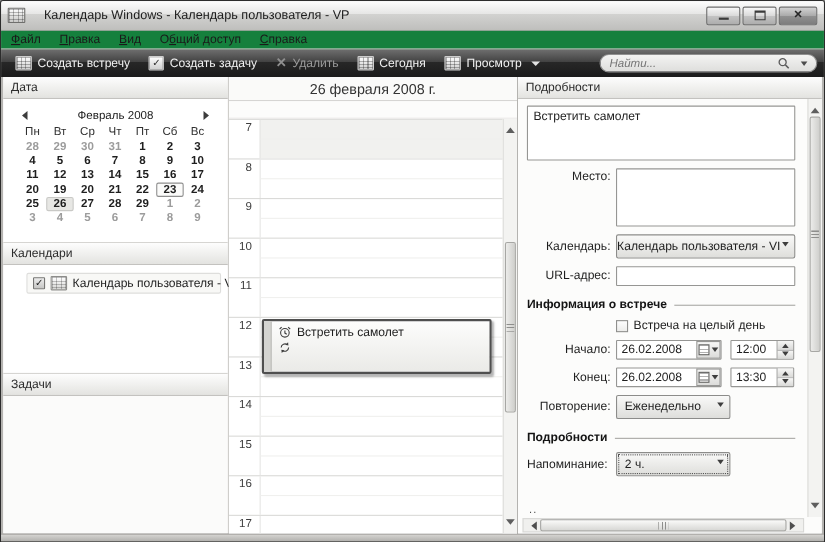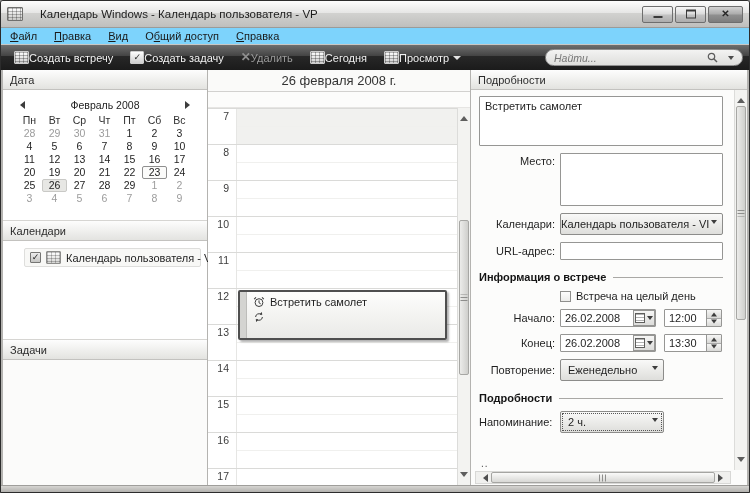--- a/index.html
+++ b/index.html
@@ -17,27 +17,27 @@
   .title{flex:1;font-size:11.5px;color:#1d1d1d;white-space:nowrap;overflow:hidden;}
   .cap{display:flex;gap:2px;align-items:center;}
   .capbtn{width:29px;height:15px;border:1px solid #6e6e6e;border-radius:2px;position:relative;
           background:linear-gradient(#f7f7f7,#dadada 48%,#c2c2c2 52%,#adadad);}
   .capbtn.close{width:33px;background:linear-gradient(#d2d2d2,#ababab 48%,#909090 52%,#7d7d7d);}
   .min-bar{position:absolute;left:50%;bottom:4px;width:9px;height:2px;background:#3a3a3a;transform:translateX(-50%);}
   .max-box{position:absolute;left:50%;top:50%;width:8px;height:6px;border:1px solid #3a3a3a;border-top-width:2px;transform:translate(-50%,-50%);}
   .close-x{position:absolute;inset:0;text-align:center;line-height:14px;font-size:10px;font-weight:bold;color:#262626;}
   
   .menubar{flex:0 0 16px;display:flex;align-items:center;gap:17px;padding:0 9px;
-           background:#7dd3fc;border-bottom:1px solid #c9c8c5;}
+           background:#15803d;border-bottom:1px solid #c9c8c5;}
   .menu-item{font-size:11px;color:#1a1a1a;white-space:nowrap;}
   .mn{text-decoration:underline;}
   
   .toolbar{flex:0 0 25px;display:flex;align-items:center;gap:3px;padding:0 6px;
            background:linear-gradient(#6e6e6e,#424242 45%,#272727 46%,#1b1b1b);}
-  .tbtn{display:flex;align-items:center;color:#f1f1f1;font-size:11px;padding:2px 7px;white-space:nowrap;}
+  .tbtn{display:flex;align-items:center;gap:5px;color:#f1f1f1;font-size:11px;padding:2px 7px;white-space:nowrap;}
   .tbtn.disabled{color:#9a9a9a;}
   .cal-ico{width:13px;height:11px;border:1px solid #cdcdcd;border-radius:1px;
            background:repeating-linear-gradient(90deg,rgba(0,0,0,.28) 0 1px,transparent 1px 4px),
                       repeating-linear-gradient(rgba(0,0,0,.28) 0 1px,transparent 1px 3px),
                       linear-gradient(#fdfdfd,#cfcfcf);}
   .task-ico{width:12px;height:11px;border:1px solid #cdcdcd;border-radius:1px;background:linear-gradient(#fdfdfd,#cfcfcf);
             color:#2a2a2a;font-size:9px;line-height:10px;text-align:center;}
   .del-ico{font-size:12px;font-weight:bold;color:#8f8f8f;line-height:11px;}
   .tri-dn{width:0;height:0;border-left:4px solid transparent;border-right:4px solid transparent;border-top:4px solid #e4e4e4;margin-left:4px;}
   .searchbox{margin-left:auto;width:198px;height:17px;box-sizing:border-box;border:1px solid #8f8f8f;border-radius:9px;
@@ -54,21 +54,21 @@
   .sec-hdr{flex:0 0 19px;display:flex;align-items:center;padding:0 7px;font-size:11px;color:#2c2c2c;
            background:linear-gradient(#fdfdfd,#efefed 55%,#e3e3e0);border-bottom:1px solid #c3c2bf;}
   
   .mini-cal-body{flex:0 0 130px;border-bottom:1px solid #d6d5d2;background:#fff;}
   .mc-nav{display:flex;align-items:center;margin:9px 17px 1px;}
   .mc-title{flex:1;text-align:center;font-size:10.5px;color:#222;}
   .tri-l{width:0;height:0;border-top:4px solid transparent;border-bottom:4px solid transparent;border-right:5px solid #3c3c3c;}
   .tri-r{width:0;height:0;border-top:4px solid transparent;border-bottom:4px solid transparent;border-left:5px solid #3c3c3c;}
   .mc-weekdays{display:flex;margin:3px 14px 0;}
   .wd{width:25px;text-align:center;font-size:10.5px;color:#303030;}
-  .mc-grid{display:flex;flex-wrap:wrap;width:175px;margin:1px 14px 0;}
+  .mc-grid{display:flex;flex-wrap:wrap;width:175px;margin:1px 14px 0;font-weight:bold;}
   .day{width:25px;height:13px;line-height:13px;text-align:center;font-size:10.5px;color:#1f1f1f;box-sizing:border-box;}
   .day.muted{color:#9c9c9c;}
   .day.today{border:1px solid #8f8f8f;border-radius:2px;line-height:11px;background:#fbfbfa;}
   .day.selected{background:#e7e7e4;border:1px solid #c9c9c6;border-radius:2px;line-height:11px;}
   
   .cal-list{flex:0 0 91px;border-bottom:1px solid #d6d5d2;background:#fff;padding-top:7px;}
   .cal-item{display:flex;align-items:center;gap:5px;margin:0 6px 0 21px;height:17px;border:1px solid #dededc;
             background:#f8f8f6;border-radius:2px;padding:0 5px;font-size:11px;color:#1f1f1f;white-space:nowrap;}
   .cb{width:11px;height:11px;box-sizing:border-box;border:1px solid #767674;border-radius:1px;flex:0 0 11px;
       background:linear-gradient(#ececec,#c6c6c4);font-size:9px;line-height:9px;text-align:center;color:#1c1c1c;}
@@ -406,21 +406,21 @@
         <div class="det-body">
           <div class="fields">
             <div class="box title-box">Встретить самолет</div>
 
             <div class="frow top">
               <div class="lbl">Место:</div>
               <div class="fld box loc-box"></div>
             </div>
 
             <div class="frow">
-              <div class="lbl">Календари:</div>
+              <div class="lbl">Календарь:</div>
               <div class="fld combo">
                 <div class="ctxt">Календарь пользователя - VI</div>
                 <div class="cdd"></div>
               </div>
             </div>
 
             <div class="frow">
               <div class="lbl">URL-адрес:</div>
               <div class="fld box input"></div>
             </div>

